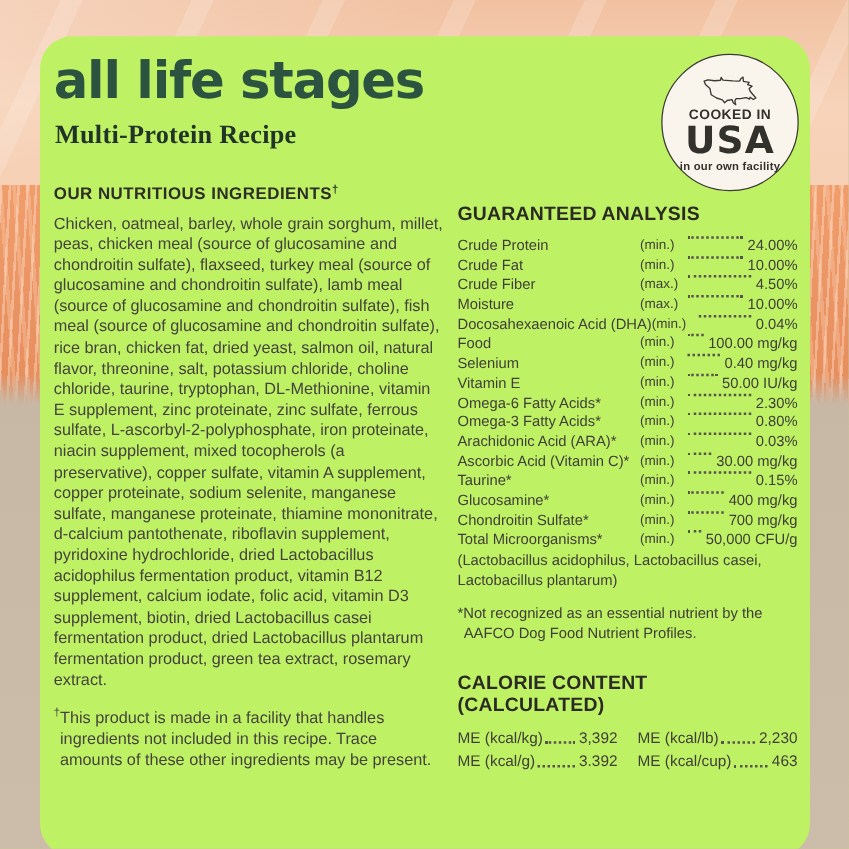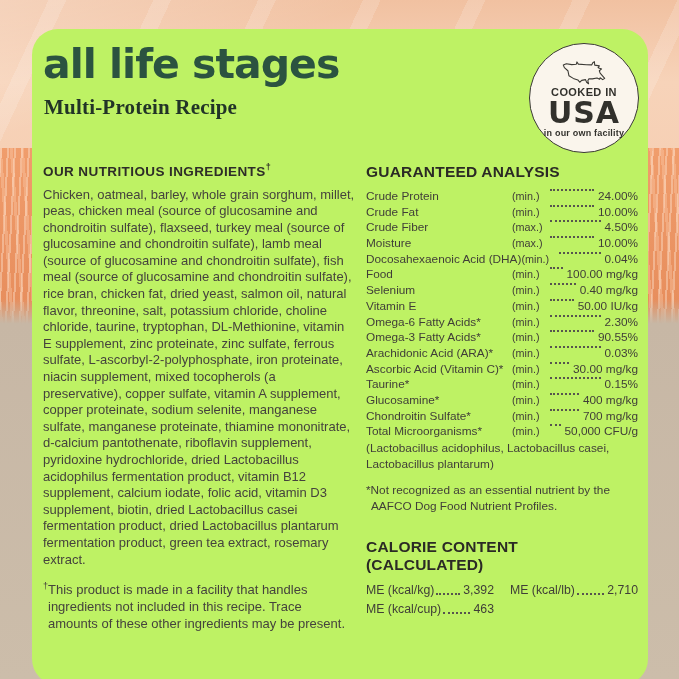--- a/index.html
+++ b/index.html
@@ -58,21 +58,21 @@
   }
   .badge svg{display:block;margin-bottom:1px;}
   .badge .l1{font-size:11px;font-weight:bold;letter-spacing:.4px;line-height:1.1;}
   .badge .l2{font-size:30px;font-weight:bold;letter-spacing:1px;line-height:1.0;
              font-family:"DejaVu Sans",sans-serif;}
   .badge .l3{font-size:9px;font-weight:bold;letter-spacing:.2px;line-height:1.2;}
   
   .col-left{position:absolute;left:11px;top:117px;width:312px;}
   .sec-heading{
     font-size:13.5px;font-weight:bold;color:#2e2d28;letter-spacing:.4px;
-    margin:16px 0 8px 0;
+    margin:0 0 8px 0;
   }
   .sec-heading sup{font-size:9px;}
   .ingredients{font-size:13px;line-height:16.6px;margin:0;}
   .footnote{font-size:13px;line-height:16.6px;margin:10px 0 0 0;
             text-indent:-5px;padding-left:5px;}
   .footnote sup{font-size:9px;}
   .note2{font-size:13px;line-height:16.6px;margin:16px 0 0 0;}
   
   .col-right{position:absolute;left:334px;top:134px;width:272px;color:#403e38;}
   .ga-heading{font-size:15.5px;font-weight:bold;color:#2b2a25;letter-spacing:.2px;
@@ -188,21 +188,21 @@
           <span class="ga-label">Omega-6 Fatty Acids*</span>
           <span class="ga-min">(min.)</span>
           <span class="ga-dots"></span>
           <span class="ga-value">2.30%</span>
         </div>
 
         <div class="ga-row">
           <span class="ga-label">Omega-3 Fatty Acids*</span>
           <span class="ga-min">(min.)</span>
           <span class="ga-dots"></span>
-          <span class="ga-value">90.55%</span>
+          <span class="ga-value">0.80%</span>
         </div>
 
         <div class="ga-row">
           <span class="ga-label">Arachidonic Acid (ARA)*</span>
           <span class="ga-min">(min.)</span>
           <span class="ga-dots"></span>
           <span class="ga-value">0.03%</span>
         </div>
 
         <div class="ga-row">
@@ -249,23 +249,28 @@
 
         <div class="cal-entry">
           <span class="cal-label">ME (kcal/kg)</span>
           <span class="cal-dots"></span>
           <span class="cal-value">3,392</span>
         </div>
 
         <div class="cal-entry">
           <span class="cal-label">ME (kcal/lb)</span>
           <span class="cal-dots"></span>
-          <span class="cal-value">2,710</span>
-        </div>
-
+          <span class="cal-value">2,230</span>
+        </div>
+
+        <div class="cal-entry">
+          <span class="cal-label">ME (kcal/g)</span>
+          <span class="cal-dots"></span>
+          <span class="cal-value">3.392</span>
+        </div>
 
         <div class="cal-entry">
           <span class="cal-label">ME (kcal/cup)</span>
           <span class="cal-dots"></span>
           <span class="cal-value">463</span>
         </div>
       </div>
   </div>
 
 </div>

